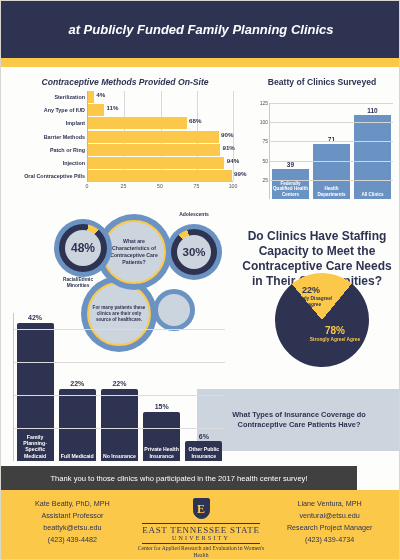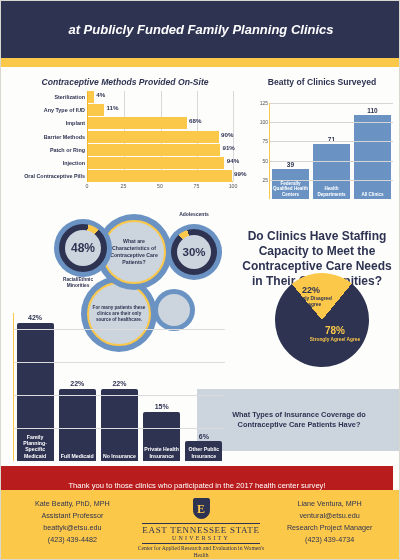--- a/index.html
+++ b/index.html
@@ -160,22 +160,22 @@
     background: #ccd4dd; display: flex; align-items: center; justify-content: center;
     padding: 0 10px;
   }
   #ins-panel .txt {
     text-align: center; font-size: 7.4px; font-weight: bold; color: #2e3352;
     line-height: 1.4;
   }
 
   
   #thanks {
-    position: absolute; left: 0; top: 465px; width: 392px; height: 24px;
-    background: #b91c1c; display: flex; align-items: flex-end; justify-content: center;
+    position: absolute; left: 0; top: 465px; width: 356px; height: 24px;
+    background: #404040; display: flex; align-items: center; justify-content: center;
   }
   #thanks .txt { color: #ffffff; font-size: 7.6px; }
 
   
   #footer {
     position: absolute; left: 0; top: 489px; width: 400px; height: 71px;
     background: #fbc84a; display: flex; align-items: flex-start;
     justify-content: space-between; padding: 8px 12px 0 12px;
   }
   .contact { width: 120px; text-align: center; color: #2e3352;

